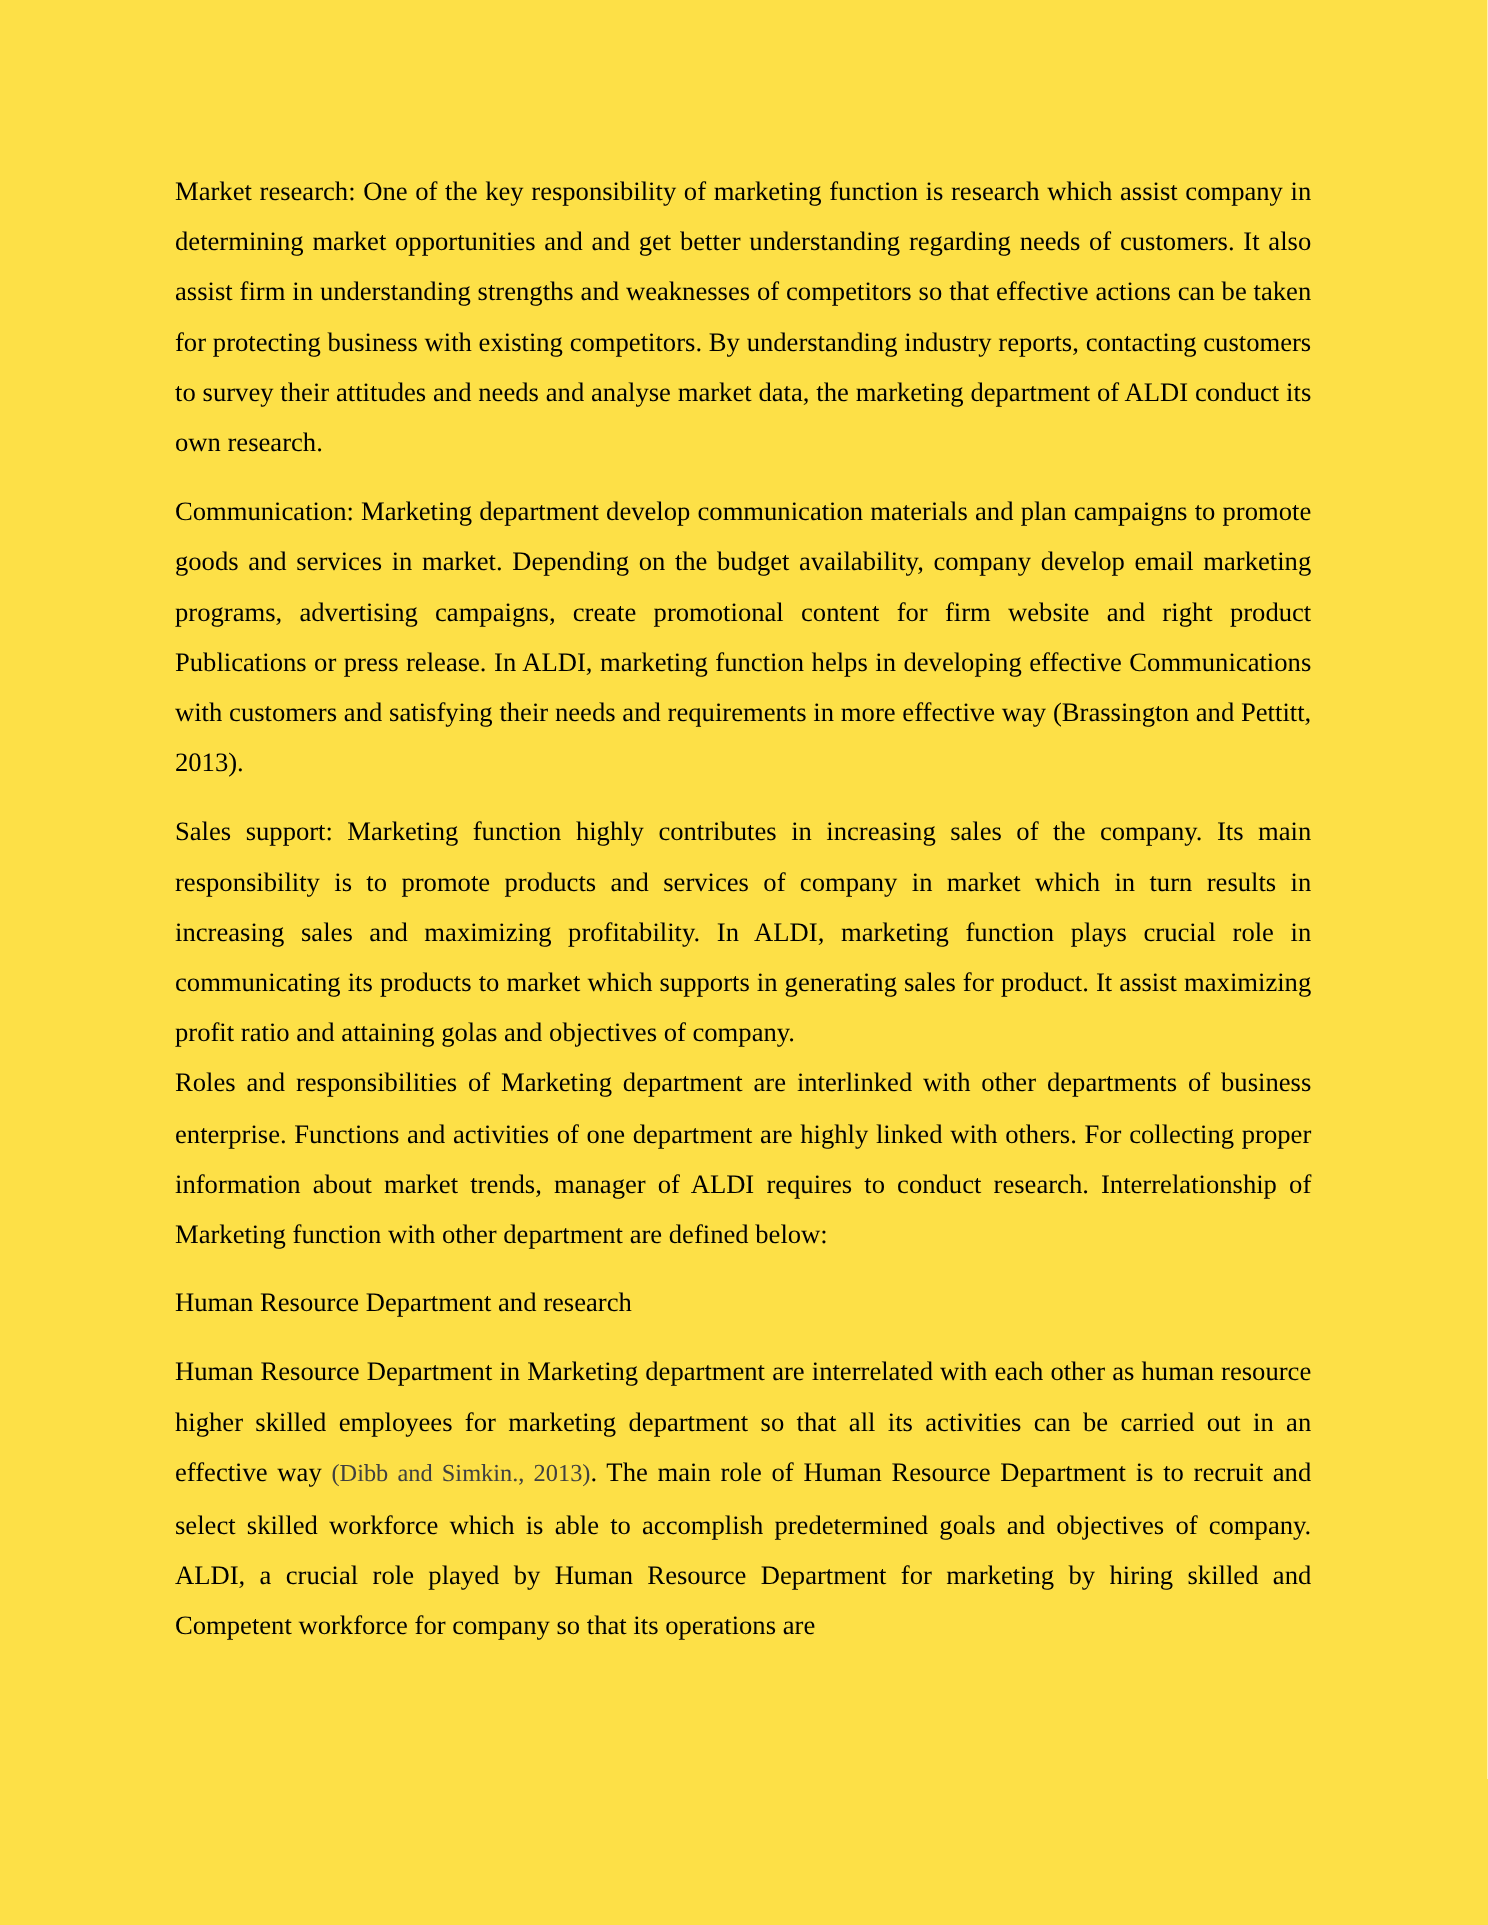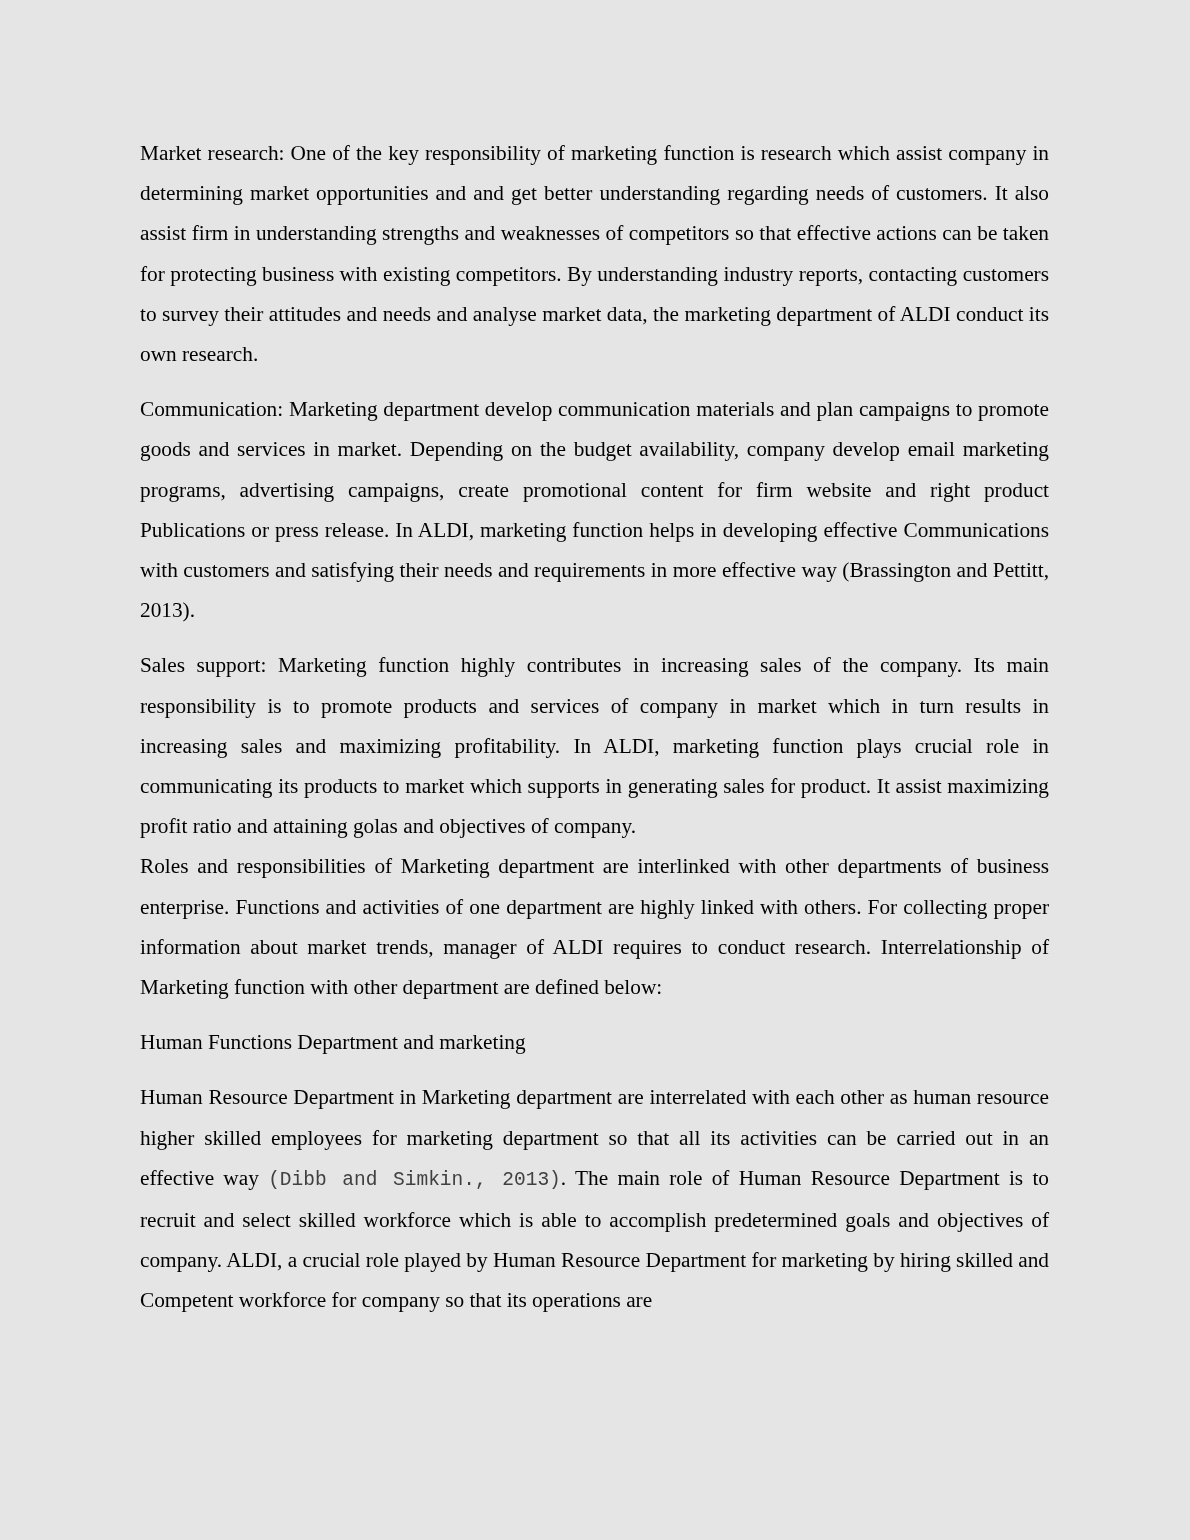--- a/index.html
+++ b/index.html
@@ -1,18 +1,18 @@
 <!DOCTYPE html>
 <html><head>
 <meta charset="utf-8">
 <style>
   html, body { margin: 0; padding: 0; background: #ffffff; }
   body { width: 1190px; height: 1540px; position: relative; overflow: hidden; }
   .page {
-    position: absolute; left: 0; top: 0; width: 1190px; height: 1540px; background: #e5e5e5;
+    position: absolute; left: 0; top: 0; width: 1190px; height: 1540px; background: #fde047;
   }
   .content {
     position: absolute; left: 140px; top: 133px; width: 909px;
   }
   p.body {
     font-family: "Liberation Serif", serif;
     font-size: 21.3px;
     line-height: 40.2px;
     color: #000000;
     text-align: justify;
@@ -21,39 +21,39 @@
   p.body.tight { margin-bottom: 0; }
   h2.heading {
     font-family: "DejaVu Sans", sans-serif;
     font-weight: normal;
     font-size: 24px;
     line-height: 32px;
     color: #2e74b5;
     margin: 23px 0 0 0;
   }
   .cite {
-    font-family: Liberation Mono, monospace;
+    font-family: Liberation Serif, serif;
     font-size: 19.5px;
     color: #404040;
   }
   p.sub { margin-bottom: 15px; }
 </style>
 </head>
 <body>
 
 <div class="page">
   <div class="content">
 
     <p class="body">Market research: One of the key responsibility of marketing function is research which assist company in determining market opportunities and and get better understanding regarding needs of customers. It also assist firm in understanding strengths and weaknesses of competitors so that effective actions can be taken for protecting business with existing competitors. By understanding industry reports, contacting customers to survey their attitudes and needs and analyse market data, the marketing department of ALDI conduct its own research.</p>
 
     <p class="body">Communication:  Marketing department develop communication materials and plan campaigns to promote goods and services in market. Depending on the budget availability, company develop email marketing programs, advertising campaigns, create promotional content for firm website and right product Publications or press release. In ALDI, marketing function helps in developing effective Communications with customers and satisfying their needs and requirements in more effective way (Brassington and Pettitt, 2013).</p>
 
     <p class="body tight">Sales support: Marketing function highly contributes in increasing sales of the company. Its main responsibility is to promote products and services of company in market which in turn results in increasing sales and maximizing profitability. In ALDI, marketing function plays crucial role in communicating its products to market which supports in generating sales for product. It assist maximizing profit ratio and attaining golas and objectives of company.</p>
 
 
     <p class="body">Roles and responsibilities of Marketing department are interlinked with other departments of business enterprise. Functions and activities of one department are highly linked with others. For collecting proper information about market trends, manager of ALDI requires to conduct research. Interrelationship of Marketing function with other department are defined below:</p>
 
-    <p class="body sub">Human Functions Department and marketing</p>
+    <p class="body sub">Human Resource Department and research</p>
 
     <p class="body"><span>Human Resource Department in Marketing department are interrelated with each other as human resource higher skilled employees for marketing department so that all its activities can be carried out in an effective way </span><span class="cite">(Dibb and Simkin., 2013)</span><span>. The main role of Human Resource Department is to recruit and select skilled workforce which is able to accomplish predetermined goals and objectives of company. ALDI, a crucial role played by Human Resource Department for marketing by hiring skilled and Competent workforce for company so that its operations are</span></p>
 
   </div>
 </div>
 
 </body></html>

